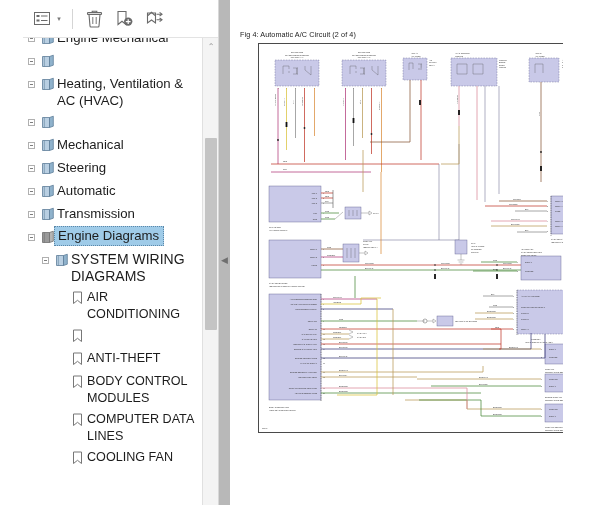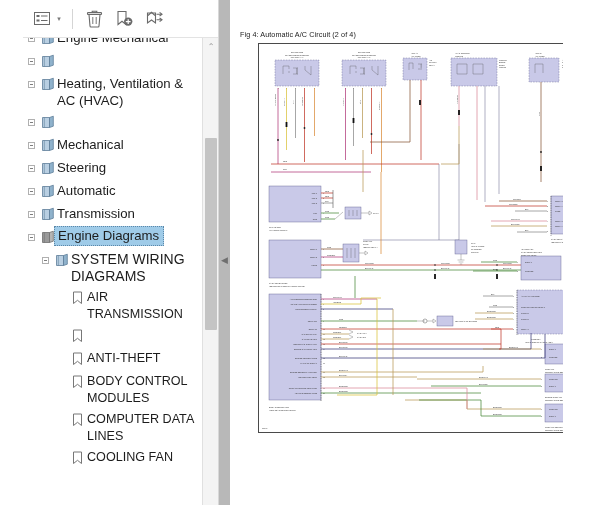--- a/index.html
+++ b/index.html
@@ -392,21 +392,21 @@
             </div>
             <div class="node-label">SYSTEM WIRING DIAGRAMS</div>
           </div>
           <div class="node lvl3">
             <div class="toggle leaf"></div>
             <div class="bicon">
               <svg width="11" height="14" viewBox="0 0 11 14">
                 <path d="M1.5 1 h8 v11.5 l-4 -3.2 l-4 3.2 z" fill="#fff" stroke="#777" stroke-width="1"></path>
               </svg>
             </div>
-            <div class="node-label">AIR TRANSMISSION</div>
+            <div class="node-label">AIR CONDITIONING</div>
           </div>
           <div class="node lvl3">
             <div class="toggle leaf"></div>
             <div class="bicon">
               <svg width="11" height="14" viewBox="0 0 11 14">
                 <path d="M1.5 1 h8 v11.5 l-4 -3.2 l-4 3.2 z" fill="#fff" stroke="#777" stroke-width="1"></path>
               </svg>
             </div>
           </div>
           <div class="node lvl3">

